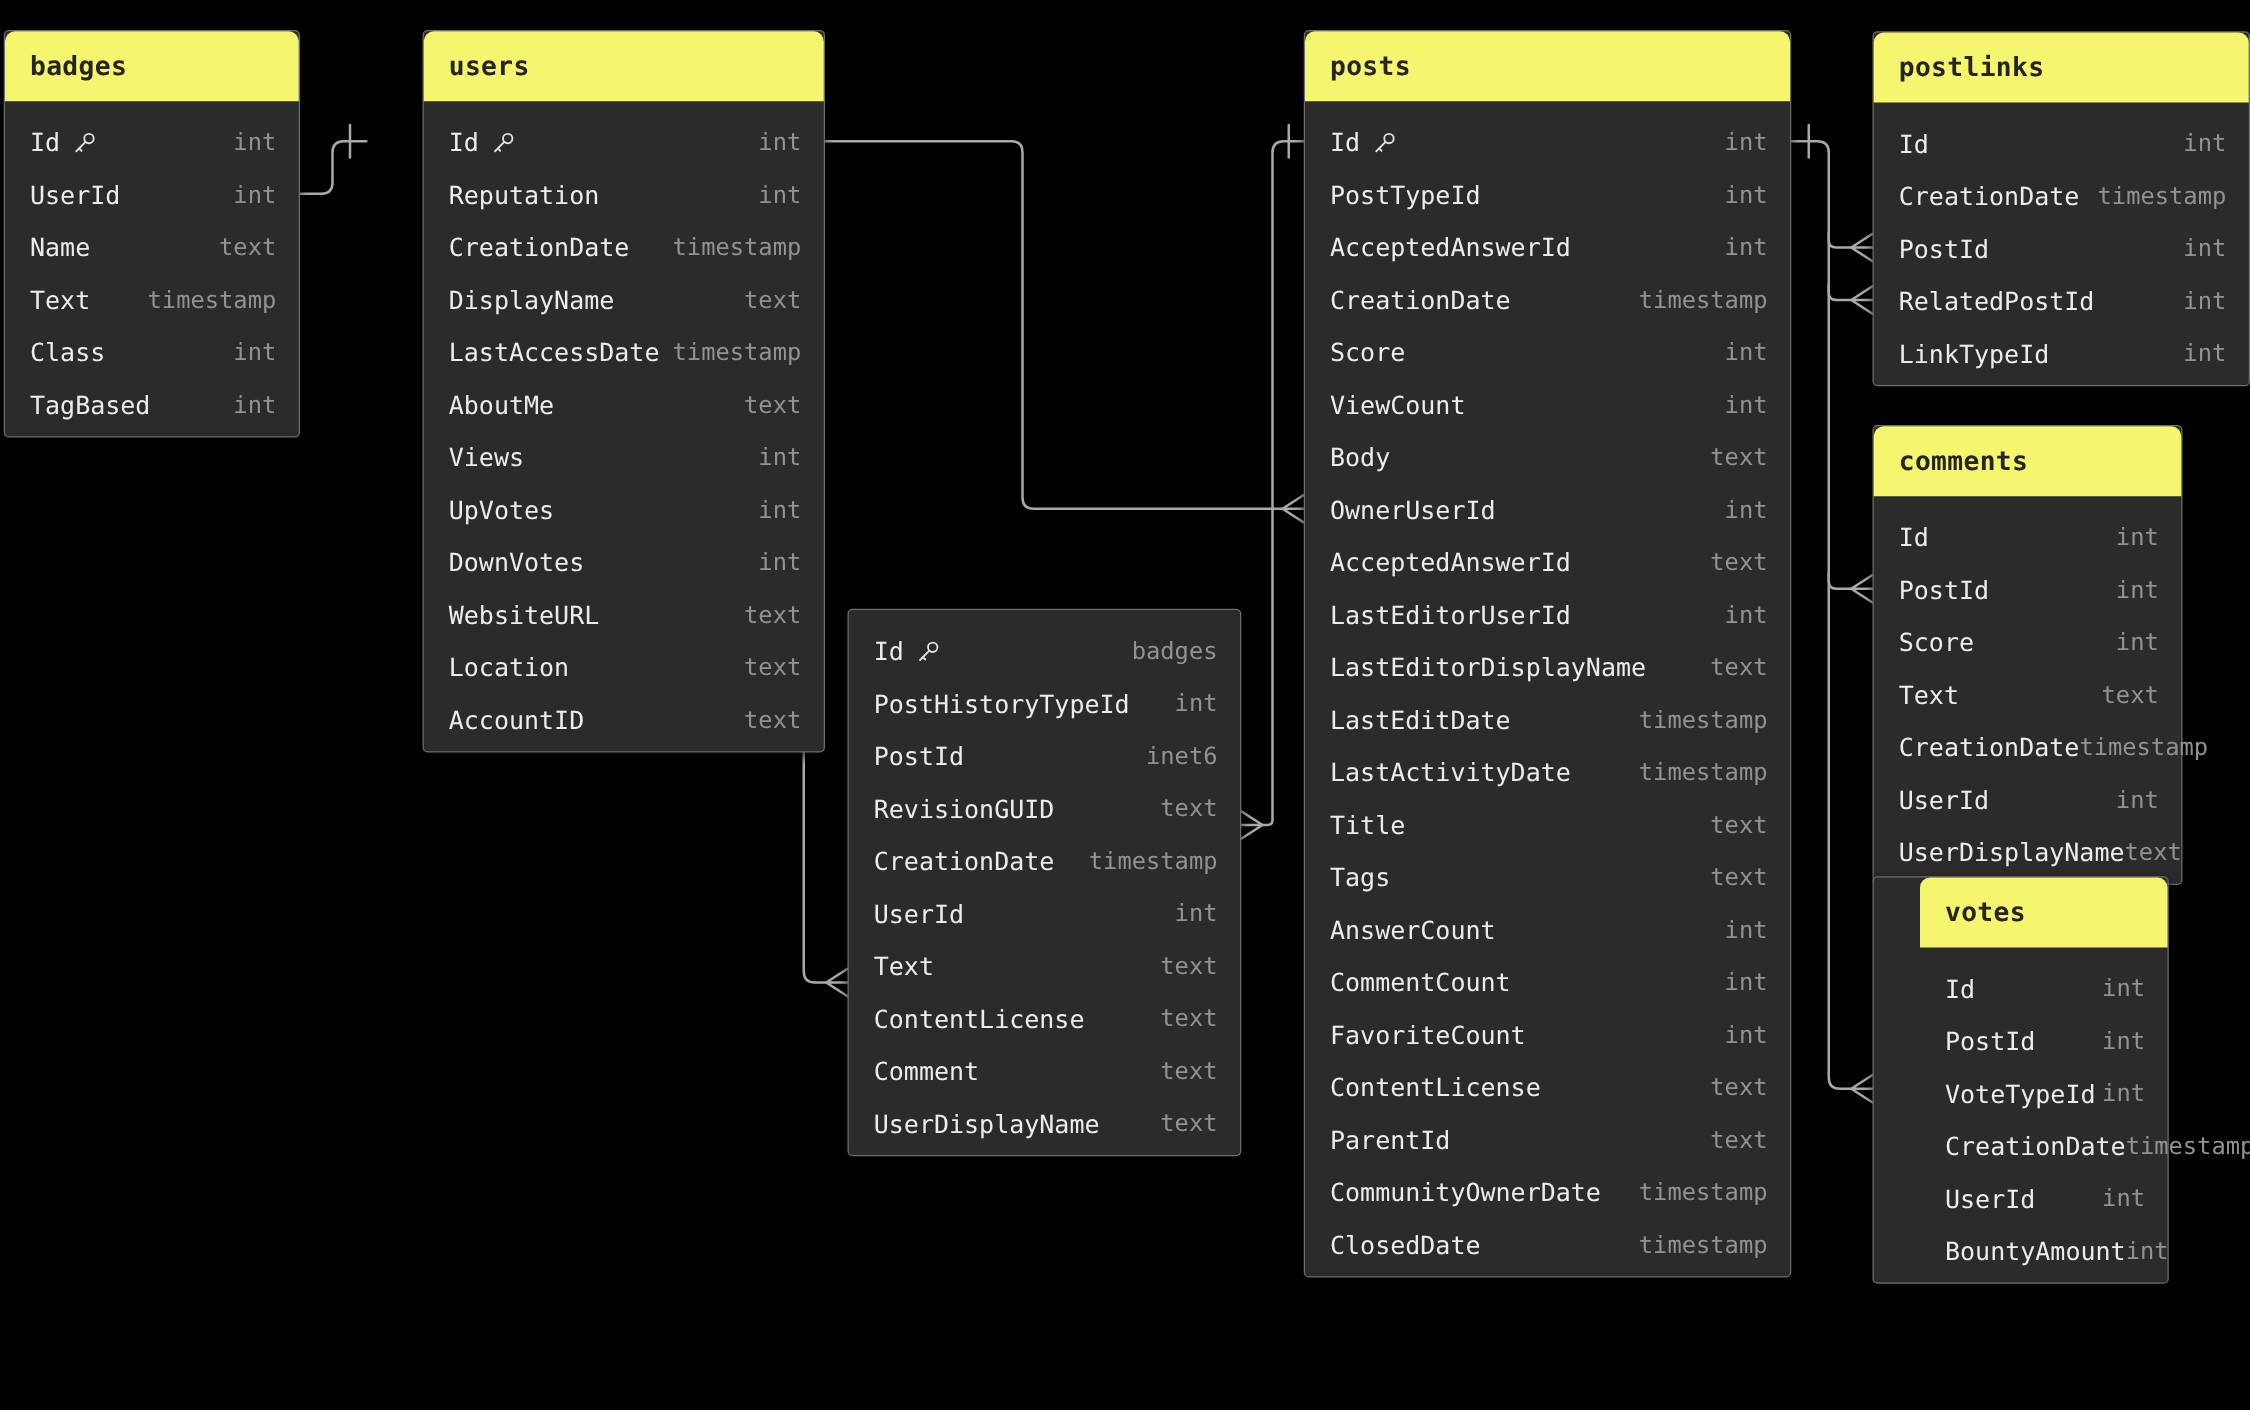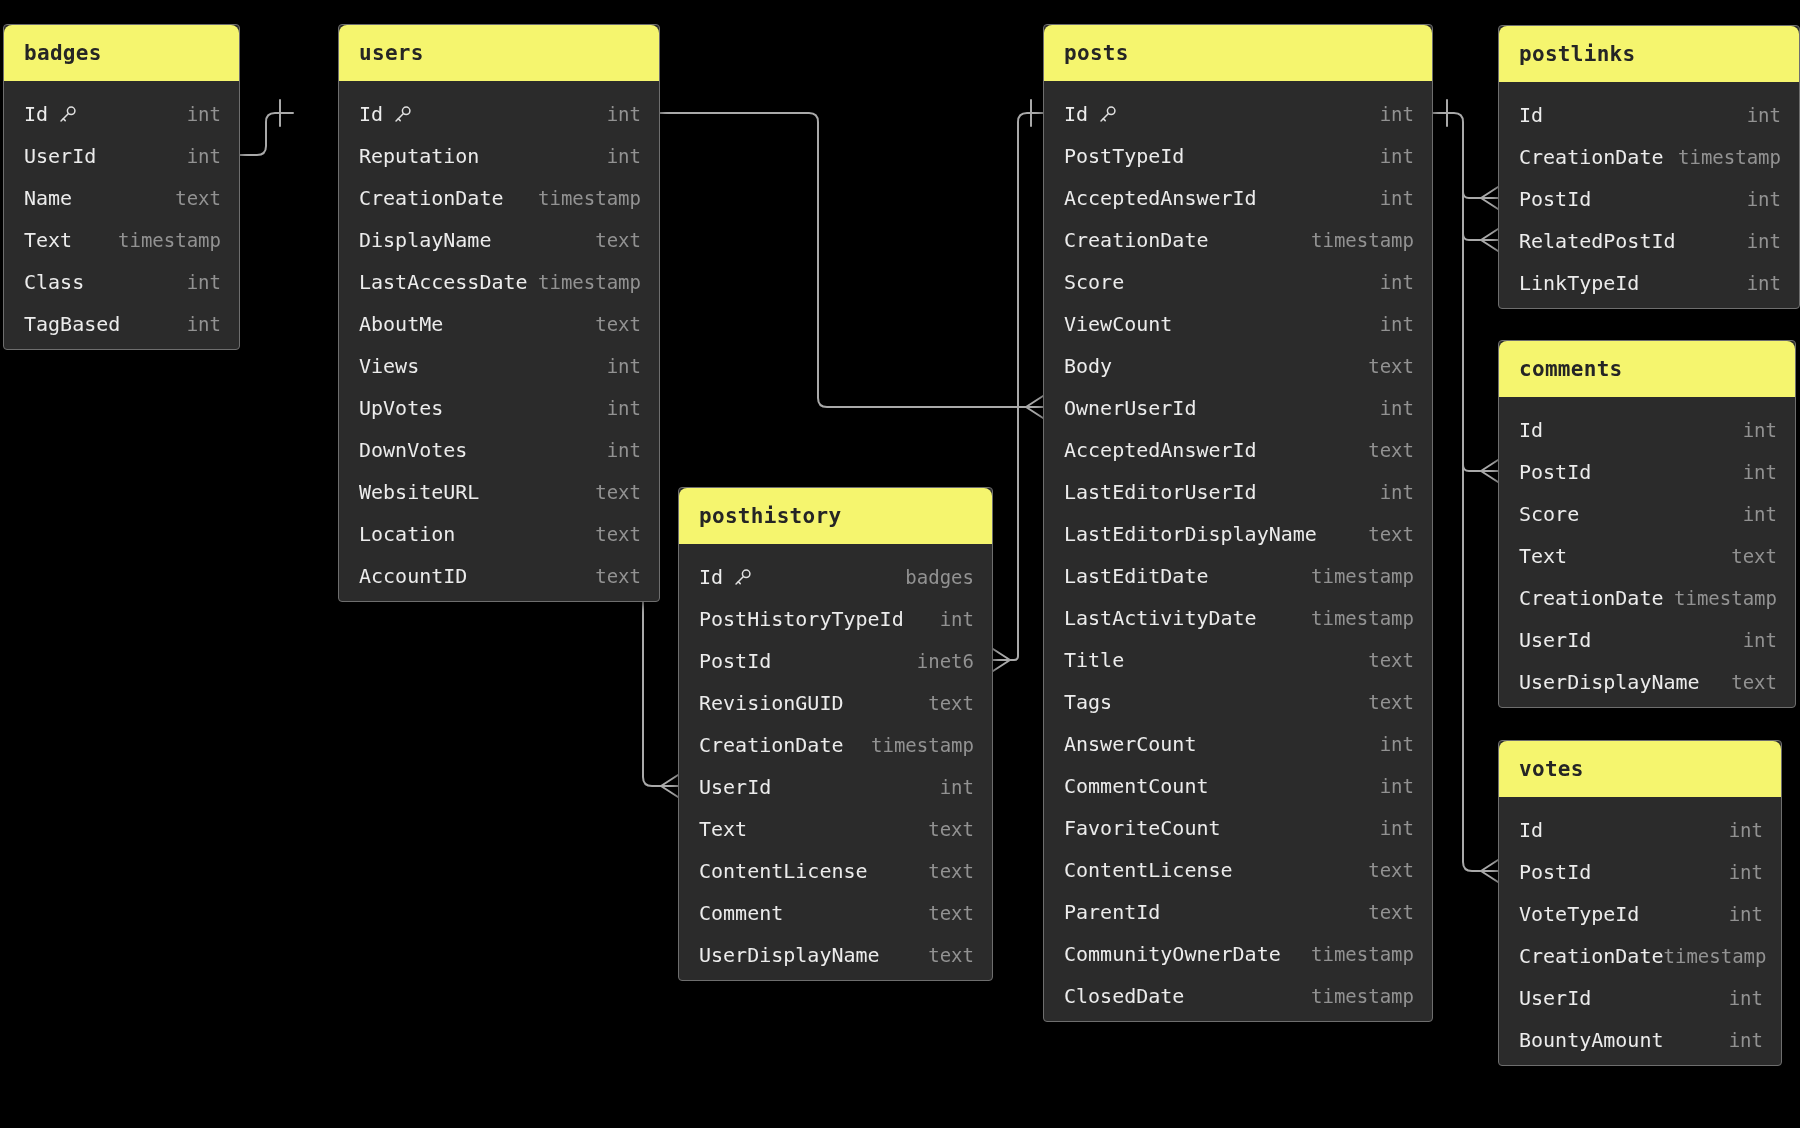--- a/index.html
+++ b/index.html
@@ -218,23 +218,20 @@
           </div>
           <div class="field-row">
             <span class="field-name">
               <span>AccountID</span>
             </span>
             <span class="field-type">text</span>
           </div>
         </div>
       </div>
       <div class="table-card" style="left: 678px; top: 487px; width: 315px;">
-        <div class="table-header">
-          <span class="table-title">posthistory</span>
-        </div>
         <div class="table-body">
           <div class="field-row">
             <span class="field-name">
               <span>Id</span>
               <span class="key-icon">
                 <svg width="21" height="21" viewBox="0 0 24 24" fill="none" stroke="#e0e0e0" stroke-width="1.7" stroke-linecap="round" stroke-linejoin="round">
                   <circle cx="16.2" cy="7.8" r="4.3"></circle>
                   <path d="M13.1 10.9 L4.6 19.4"></path>
                   <path d="M7.2 16.8 L9.4 19"></path>
                 </svg>
@@ -474,21 +471,21 @@
             <span class="field-type">int</span>
           </div>
           <div class="field-row">
             <span class="field-name">
               <span>LinkTypeId</span>
             </span>
             <span class="field-type">int</span>
           </div>
         </div>
       </div>
-      <div class="table-card" style="left: 1498px; top: 340px; width: 298px;">
+      <div class="table-card" style="left: 1498px; top: 340px; width: 248px;">
         <div class="table-header">
           <span class="table-title">comments</span>
         </div>
         <div class="table-body">
           <div class="field-row">
             <span class="field-name">
               <span>Id</span>
             </span>
             <span class="field-type">int</span>
           </div>
@@ -523,21 +520,21 @@
             <span class="field-type">int</span>
           </div>
           <div class="field-row">
             <span class="field-name">
               <span>UserDisplayName</span>
             </span>
             <span class="field-type">text</span>
           </div>
         </div>
       </div>
-      <div class="table-card" style="left: 1498px; top: 740px; width: 284px;">
+      <div class="table-card" style="left: 1498px; top: 701px; width: 237px; padding-left: 37px;">
         <div class="table-header">
           <span class="table-title">votes</span>
         </div>
         <div class="table-body">
           <div class="field-row">
             <span class="field-name">
               <span>Id</span>
             </span>
             <span class="field-type">int</span>
           </div>

